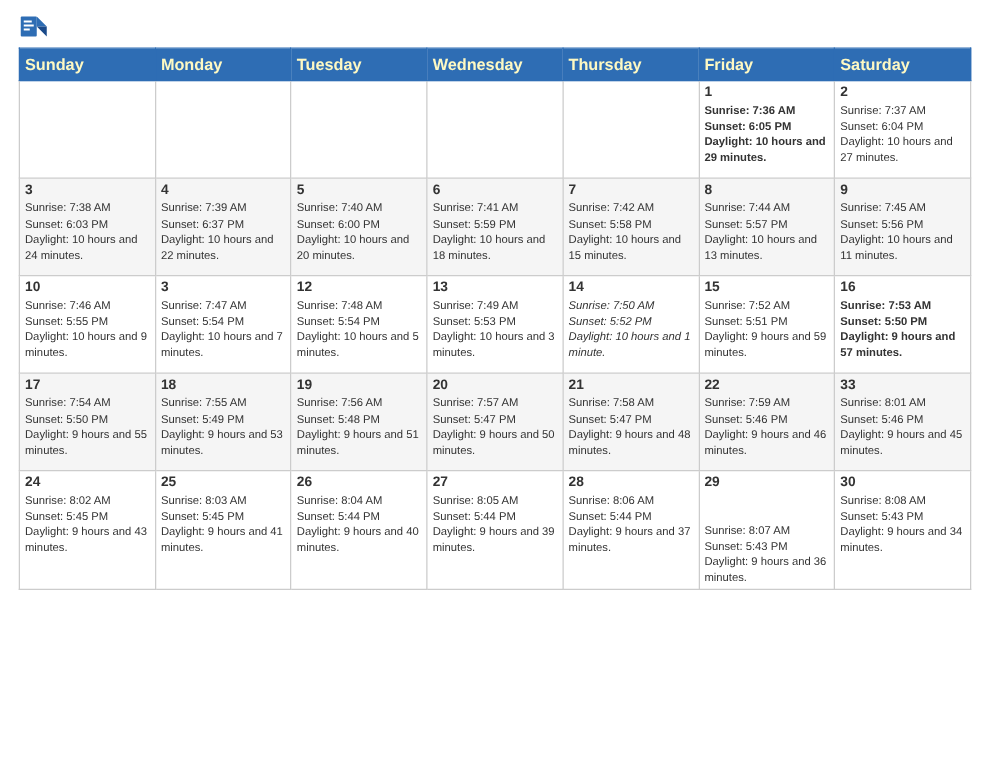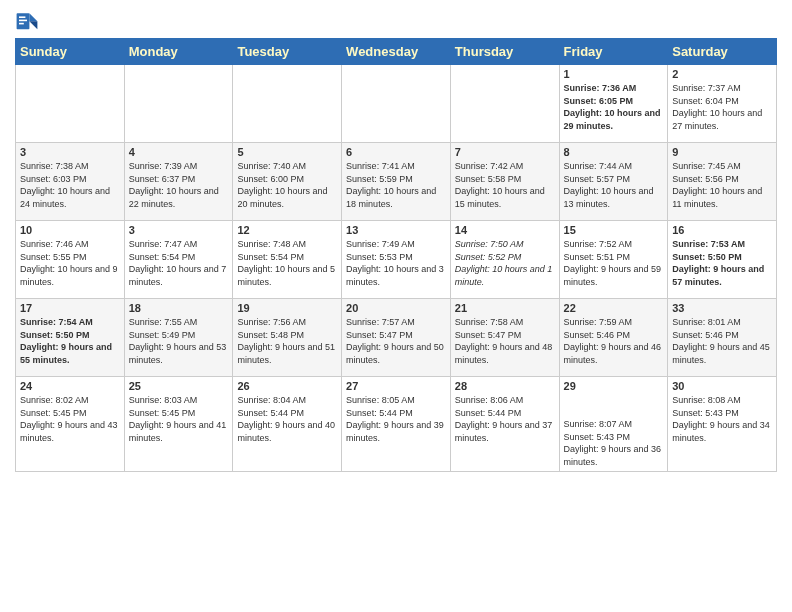--- a/index.html
+++ b/index.html
@@ -227,21 +227,21 @@
           <td>
             <div class="day-num">16</div>
             <div class="day-info" style="white-space: pre-line; font-weight: bold;">Sunrise: 7:53 AM
 Sunset: 5:50 PM
 Daylight: 9 hours and 57 minutes.</div>
           </td>
         </tr>
         <tr>
           <td>
             <div class="day-num">17</div>
-            <div class="day-info" style="white-space: pre-line; font-weight: bold;">Sunrise: 7:54 AM
+            <div class="day-info" style="white-space: pre-line;">Sunrise: 7:54 AM
 Sunset: 5:50 PM
 Daylight: 9 hours and 55 minutes.</div>
           </td>
           <td>
             <div class="day-num">18</div>
             <div class="day-info" style="white-space: pre-line;">Sunrise: 7:55 AM
 Sunset: 5:49 PM
 Daylight: 9 hours and 53 minutes.</div>
           </td>
           <td>

